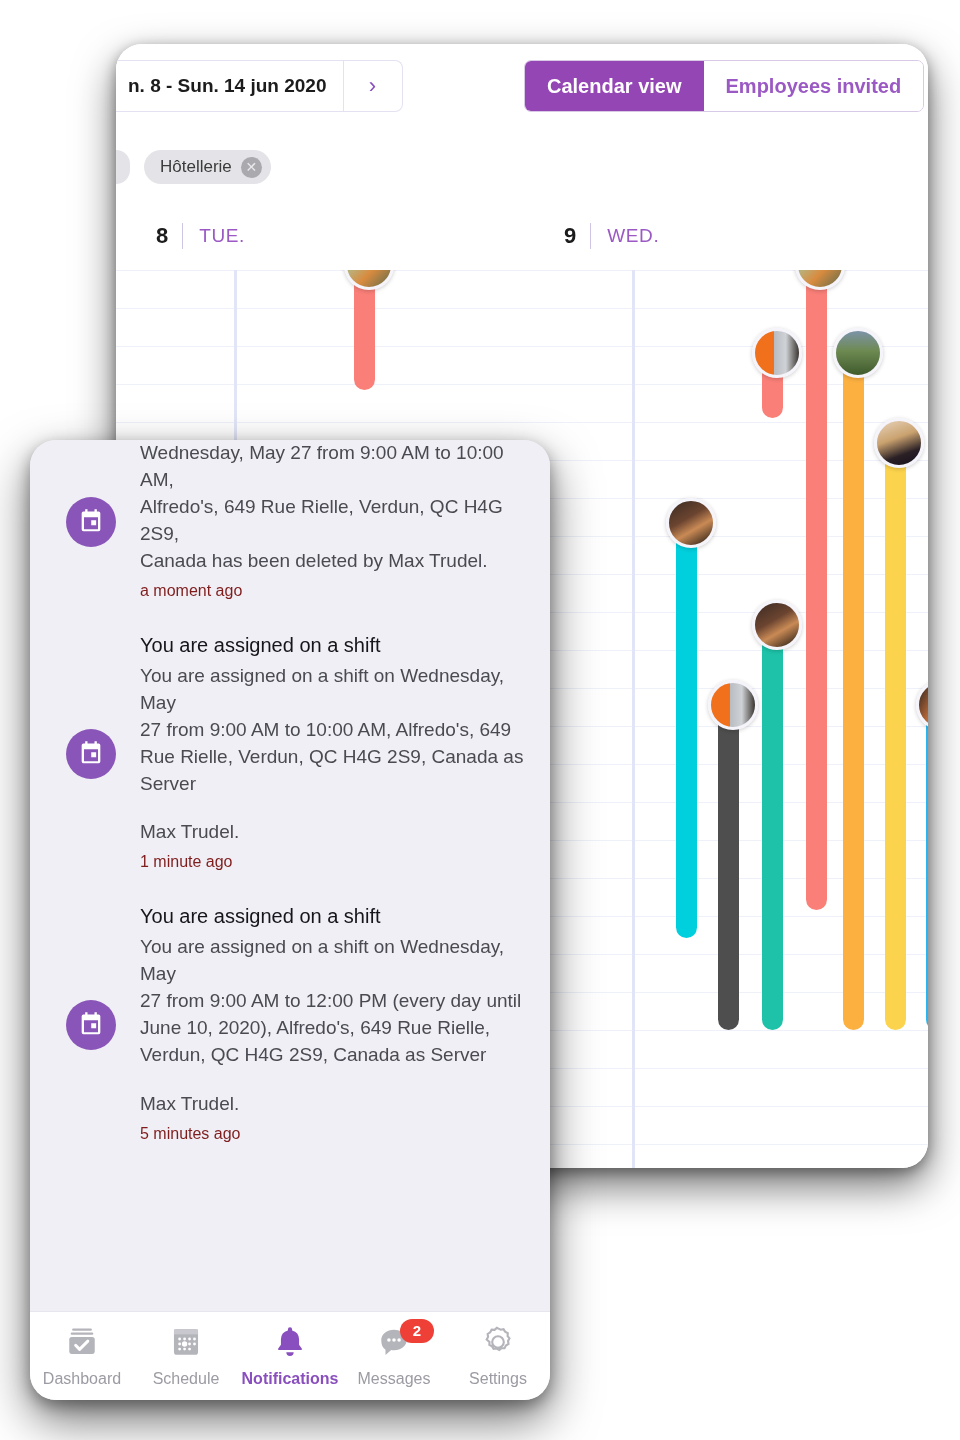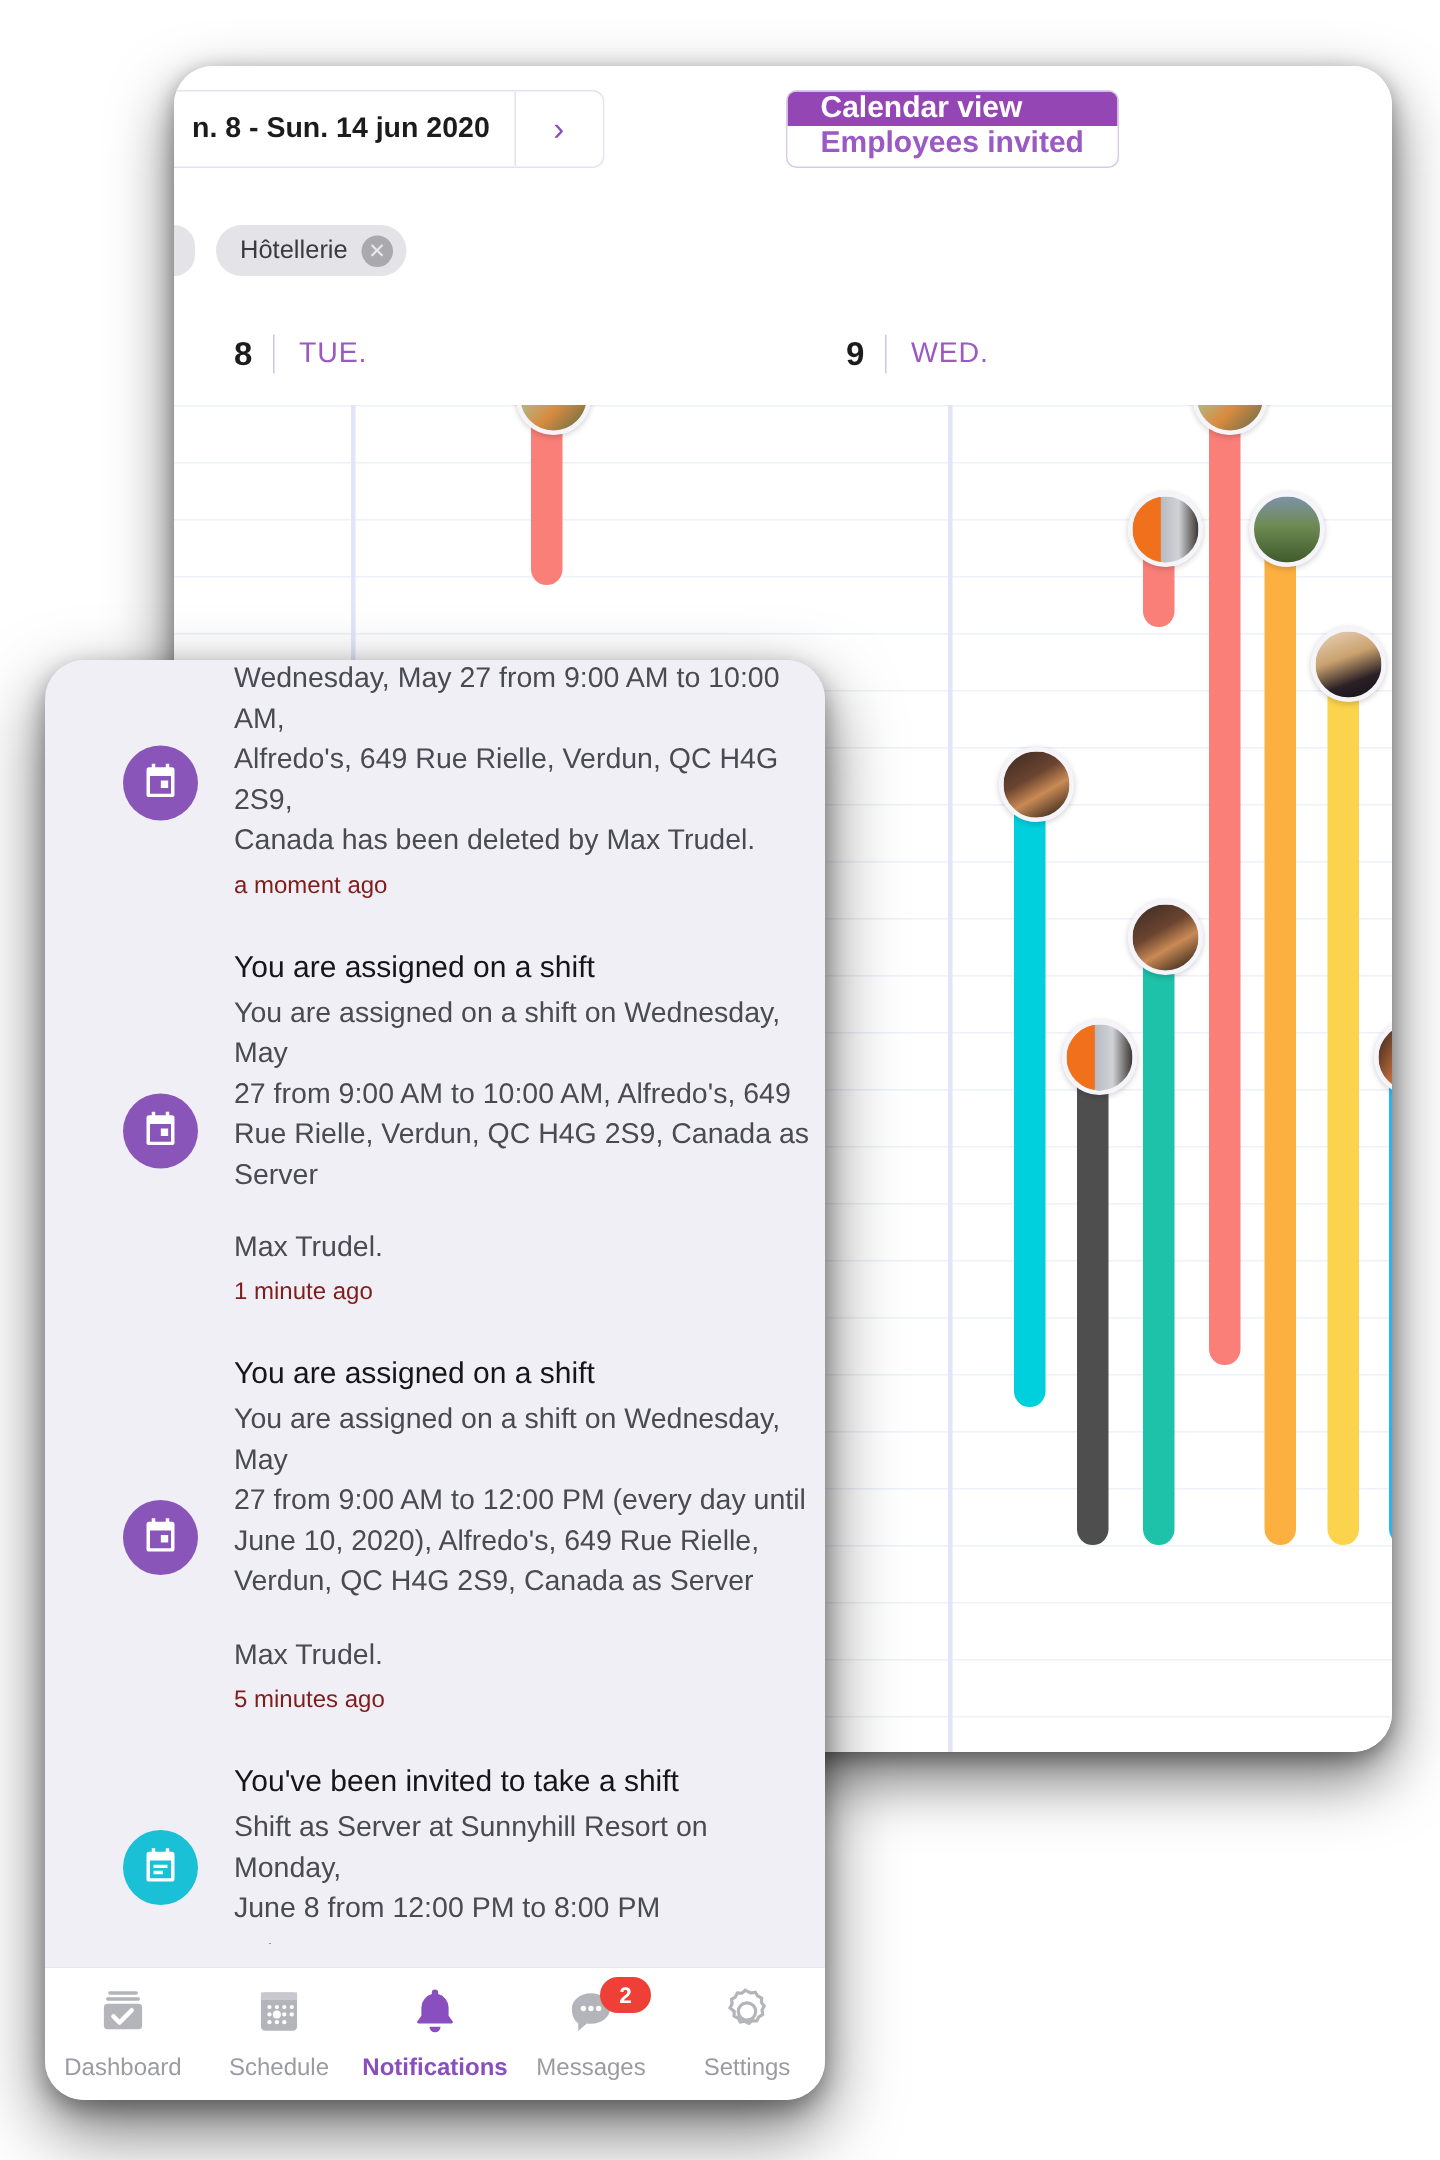--- a/index.html
+++ b/index.html
@@ -47,21 +47,21 @@
   .date-next{
     width:58px;
     display:flex;align-items:center;justify-content:center;
     border-left:1px solid #e4e1f2;
     color:#8a4fbe;font-size:22px;
     cursor:pointer;
   }
   .view-toggle{
     position:absolute;left:408px;top:16px;
     height:50px;display:flex;align-items:stretch;
-    border:1px solid #d8c9e6;border-radius:7px;overflow:hidden;flex-direction:column;
+    border:1px solid #d8c9e6;border-radius:7px;overflow:hidden;
   }
   .view-tab{
     display:flex;align-items:center;padding:0 22px;
     font-size:20px;font-weight:bold;white-space:nowrap;cursor:pointer;
     color:#9b59c4;background:#fff;
   }
   .view-tab.active{background:#9546b5;color:#ffffff;}
 
   
   .chip-row{
@@ -122,21 +122,20 @@
     width:520px;height:960px;
     background:#f0eff5;
     border-radius:26px;
     box-shadow:0 20px 48px rgba(0,0,0,.55), 0 6px 16px rgba(0,0,0,.35);
     overflow:hidden;
   }
   .notif-list{
     position:absolute;left:0;top:0;width:100%;bottom:104px;
     background:#f0eff5;
     overflow:hidden;
-    margin-left:16px;
   }
   .notif{
     position:relative;
     padding:14px 24px 18px 110px;
     min-height:40px;
   }
   .notif-icon{
     position:absolute;left:36px;top:50%;transform:translateY(-50%);
     width:50px;height:50px;border-radius:50%;
     display:flex;align-items:center;justify-content:center;
@@ -293,31 +292,20 @@
           </svg>
         </div>
         <div class="notif-title">You are assigned on a shift</div>
         <div class="notif-body">You are assigned on a shift on Wednesday, May
 27 from 9:00 AM to 12:00 PM (every day until
 June 10, 2020), Alfredo's, 649 Rue Rielle,
 Verdun, QC H4G 2S9, Canada as Server</div>
         <div class="notif-author">Max Trudel.</div>
         <div class="notif-time">5 minutes ago</div>
       </div>
-      <div class="notif">
-        <div class="notif-icon" style="background: rgb(25, 192, 214);">
-          <svg viewBox="0 0 24 24">
-            <path d="M7 1h2v2h6V1h2v2h1.5A1.5 1.5 0 0 1 20 4.5v14A1.5 1.5 0 0 1 18.5 20h-13A1.5 1.5 0 0 1 4 18.5v-14A1.5 1.5 0 0 1 5.5 3H7V1zm-1 7v10.2h12V8H6zm2 2.4h8v1.9H8v-1.9zm0 3.5h5.4v1.9H8v-1.9z"></path>
-          </svg>
-        </div>
-        <div class="notif-title">You've been invited to take a shift</div>
-        <div class="notif-body">Shift as Server at Sunnyhill Resort on Monday,
-June 8 from 12:00 PM to 8:00 PM</div>
-        <div class="notif-time">21 hours ago</div>
-      </div>
     </div>
 
   <div class="tabbar" id="tabbar">
       <div class="tab">
         <span><svg viewBox="0 0 24 24">
             <rect x="5" y="2.5" width="14" height="1.6" rx=".8" fill="#b4b4bb"></rect>
             <rect x="4" y="5.3" width="16" height="1.6" rx=".8" fill="#b4b4bb"></rect>
             <rect x="3" y="8.4" width="18" height="12" rx="1.8" fill="#b4b4bb"></rect>
             <path d="M7.5 14.3l2.8 2.9 5.8-5.8" stroke="#fff" stroke-width="2.1" fill="none" stroke-linecap="round" stroke-linejoin="round"></path>
           </svg></span>

